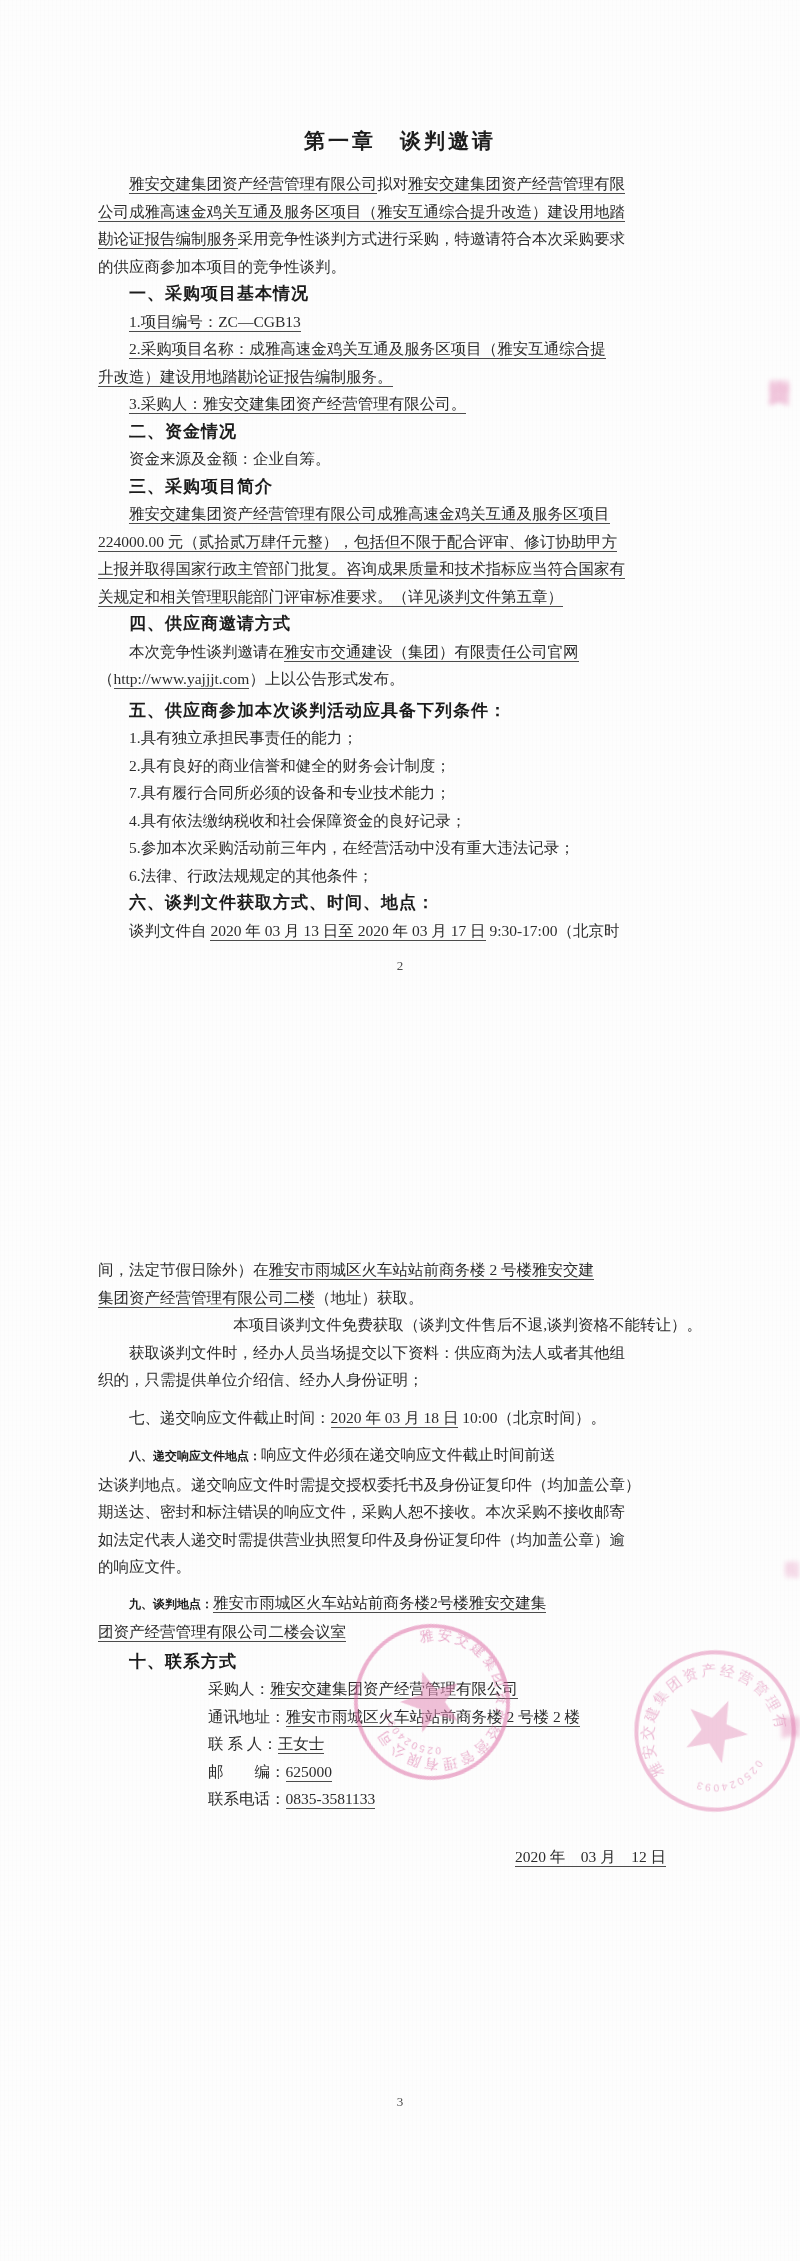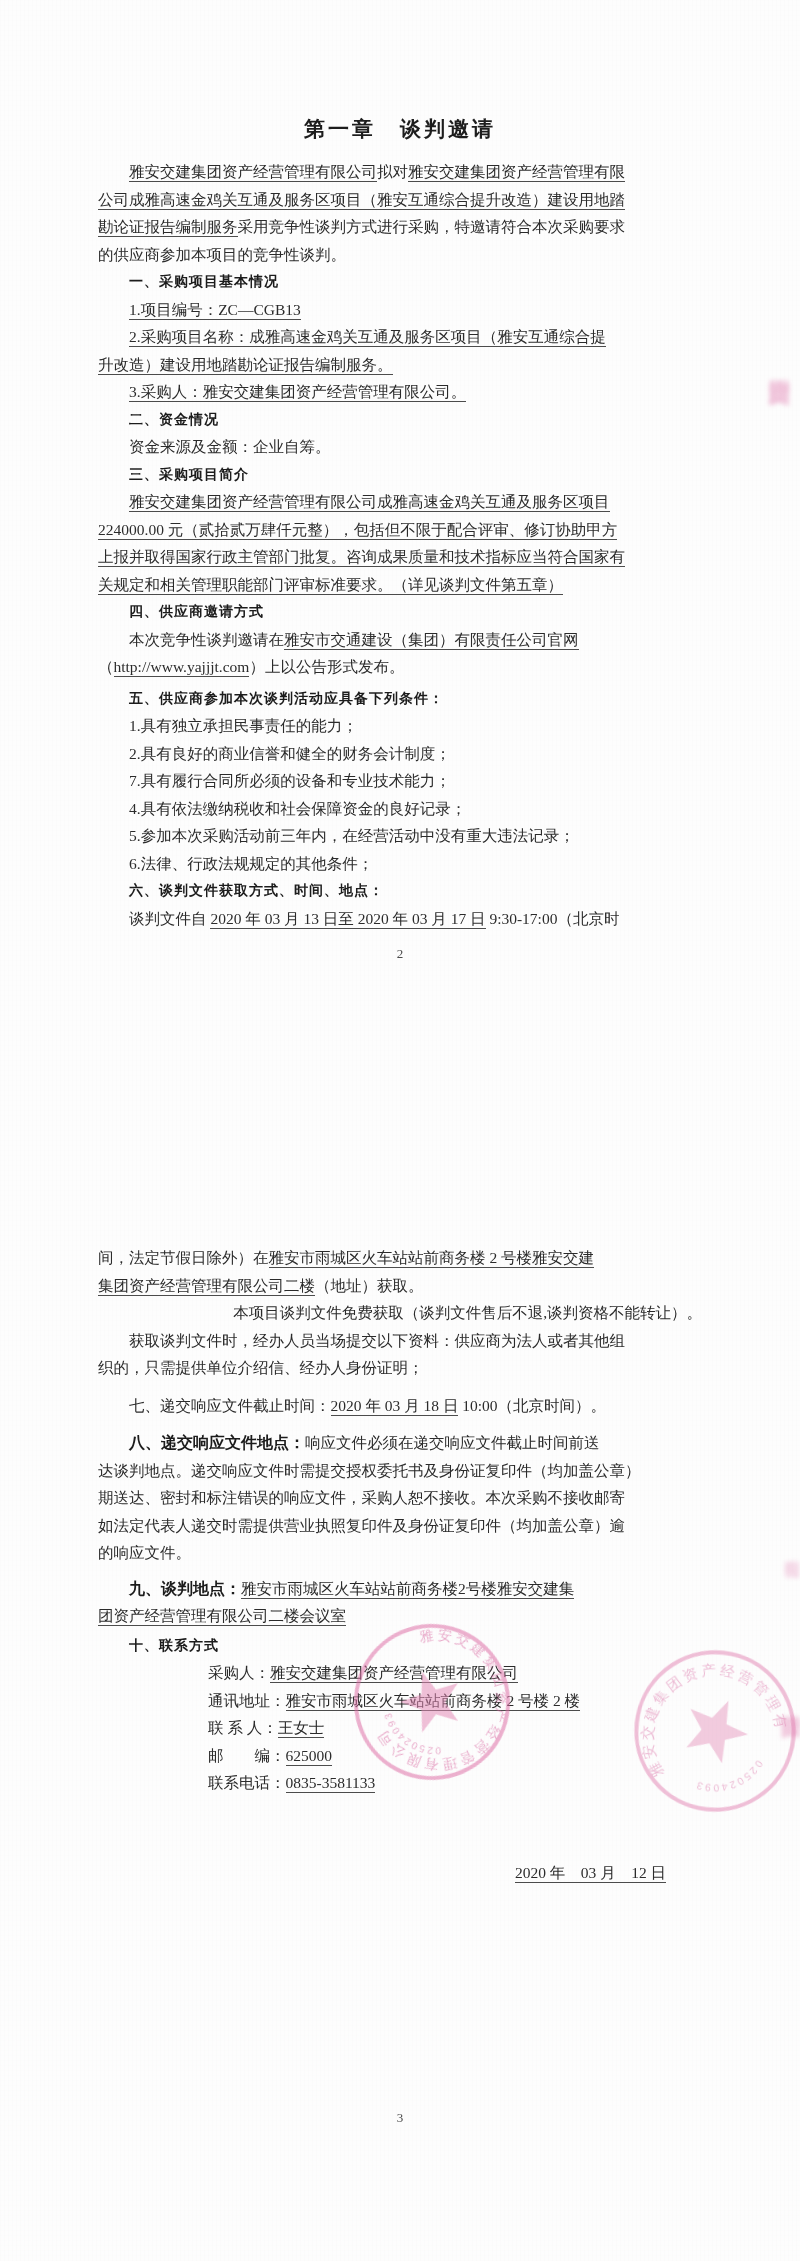--- a/index.html
+++ b/index.html
@@ -10,34 +10,34 @@
     overflow:hidden;
     background:
       repeating-linear-gradient(90deg, rgba(0,0,0,.007) 0 1px, transparent 1px 4px),
       repeating-linear-gradient(0deg, rgba(0,0,0,.005) 0 1px, transparent 1px 5px),
       #fdfdfd;
     font-family:"Liberation Serif","DejaVu Serif",serif;
     color:#262626;
   }
   .doc{
     position:absolute;
-    top:112px;left:98px;width:604px;
+    top:124px;left:98px;width:604px;
   }
   .doc-title{
     font-size:21px;font-weight:bold;text-align:center;
     letter-spacing:3px;line-height:34px;margin:0 0 12px 0;color:#1d1d1d;
   }
   .line{
     line-height:27.5px;min-height:27.5px;font-size:15.5px;
     white-space:nowrap;color:#2b2b2b;
   }
-  .line-h{font-size:14px;font-weight:bold;color:#1c1c1c;letter-spacing:1px;}
+  .line-h{font-size:17px;font-weight:bold;color:#1c1c1c;letter-spacing:1px;}
   .align-right{text-align:right;padding-right:36px;}
   .seg-u{border-bottom:1px solid rgba(45,45,45,.85);padding-bottom:1px;}
-  .seg-b{font-weight:bold;font-size:16px;color:#1c1c1c;}
+  .seg-b{font-weight:bold;font-size:12px;color:#1c1c1c;}
   .page-number{
     text-align:center;font-size:13px;color:#4a4a4a;line-height:20px;
   }
   
   .stamp{position:absolute;pointer-events:none;filter:blur(.4px);}
   .stamp-ring{fill:none;stroke:#dd6ba4;stroke-width:4;}
   .stamp-star{fill:#e388b5;}
   .stamp-text{fill:#d7639e;font-size:14px;letter-spacing:3px;font-family:"Liberation Serif",serif;}
   .stamp-num{fill:#d7639e;font-size:10px;letter-spacing:2px;font-family:"Liberation Sans",sans-serif;}
   .stamp-a{left:347px;top:1617px;opacity:.52;transform:rotate(-18deg);}
@@ -106,21 +106,21 @@
         <div class="line"><span class="">如法定代表人递交时需提供营业执照复印件及身份证复印件（均加盖公章）逾</span></div>
         <div class="line"><span class="">的响应文件。</span></div>
         <div class="line" style="margin-top: 8px; padding-left: 31px;"><span class="seg-b">九、谈判地点：</span><span class="seg-u ">雅安市雨城区火车站站前商务楼2号楼雅安交建集</span></div>
         <div class="line"><span class="seg-u ">团资产经营管理有限公司二楼会议室</span></div>
         <div class="line line-h" style="margin-top: 2px; padding-left: 31px;"><span class="">十、联系方式</span></div>
         <div class="line" style="padding-left: 110px;"><span class="">采购人：</span><span class="seg-u ">雅安交建集团资产经营管理有限公司</span></div>
         <div class="line" style="padding-left: 110px;"><span class="">通讯地址：</span><span class="seg-u ">雅安市雨城区火车站站前商务楼 2 号楼 2 楼</span></div>
         <div class="line" style="padding-left: 110px;"><span class="">联 系 人：</span><span class="seg-u ">王女士</span></div>
         <div class="line" style="padding-left: 110px;"><span class="">邮　　编：</span><span class="seg-u ">625000</span></div>
         <div class="line" style="padding-left: 110px;"><span class="">联系电话：</span><span class="seg-u ">0835-3581133</span></div>
-        <div class="line align-right" style="margin-top: 62px;"><span class="seg-u ">2020 年　03 月　12 日</span></div>
+        <div class="line align-right" style="margin-top: 30px;"><span class="seg-u ">2020 年　03 月　12 日</span></div>
       </div>
 
     <div class="page-number" style="margin-top:222px;">3</div>
   </div>
 
   <svg class="stamp stamp-a" width="170" height="170" viewBox="0 0 170 170">
     <defs>
       <path id="sealArcA" d="M 85 25 A 60 60 0 1 1 84.9 25.01" fill="none"></path>
       <path id="sealArcA2" d="M 85 38 A 47 47 0 1 1 84.9 38.01" fill="none"></path>
     </defs>

